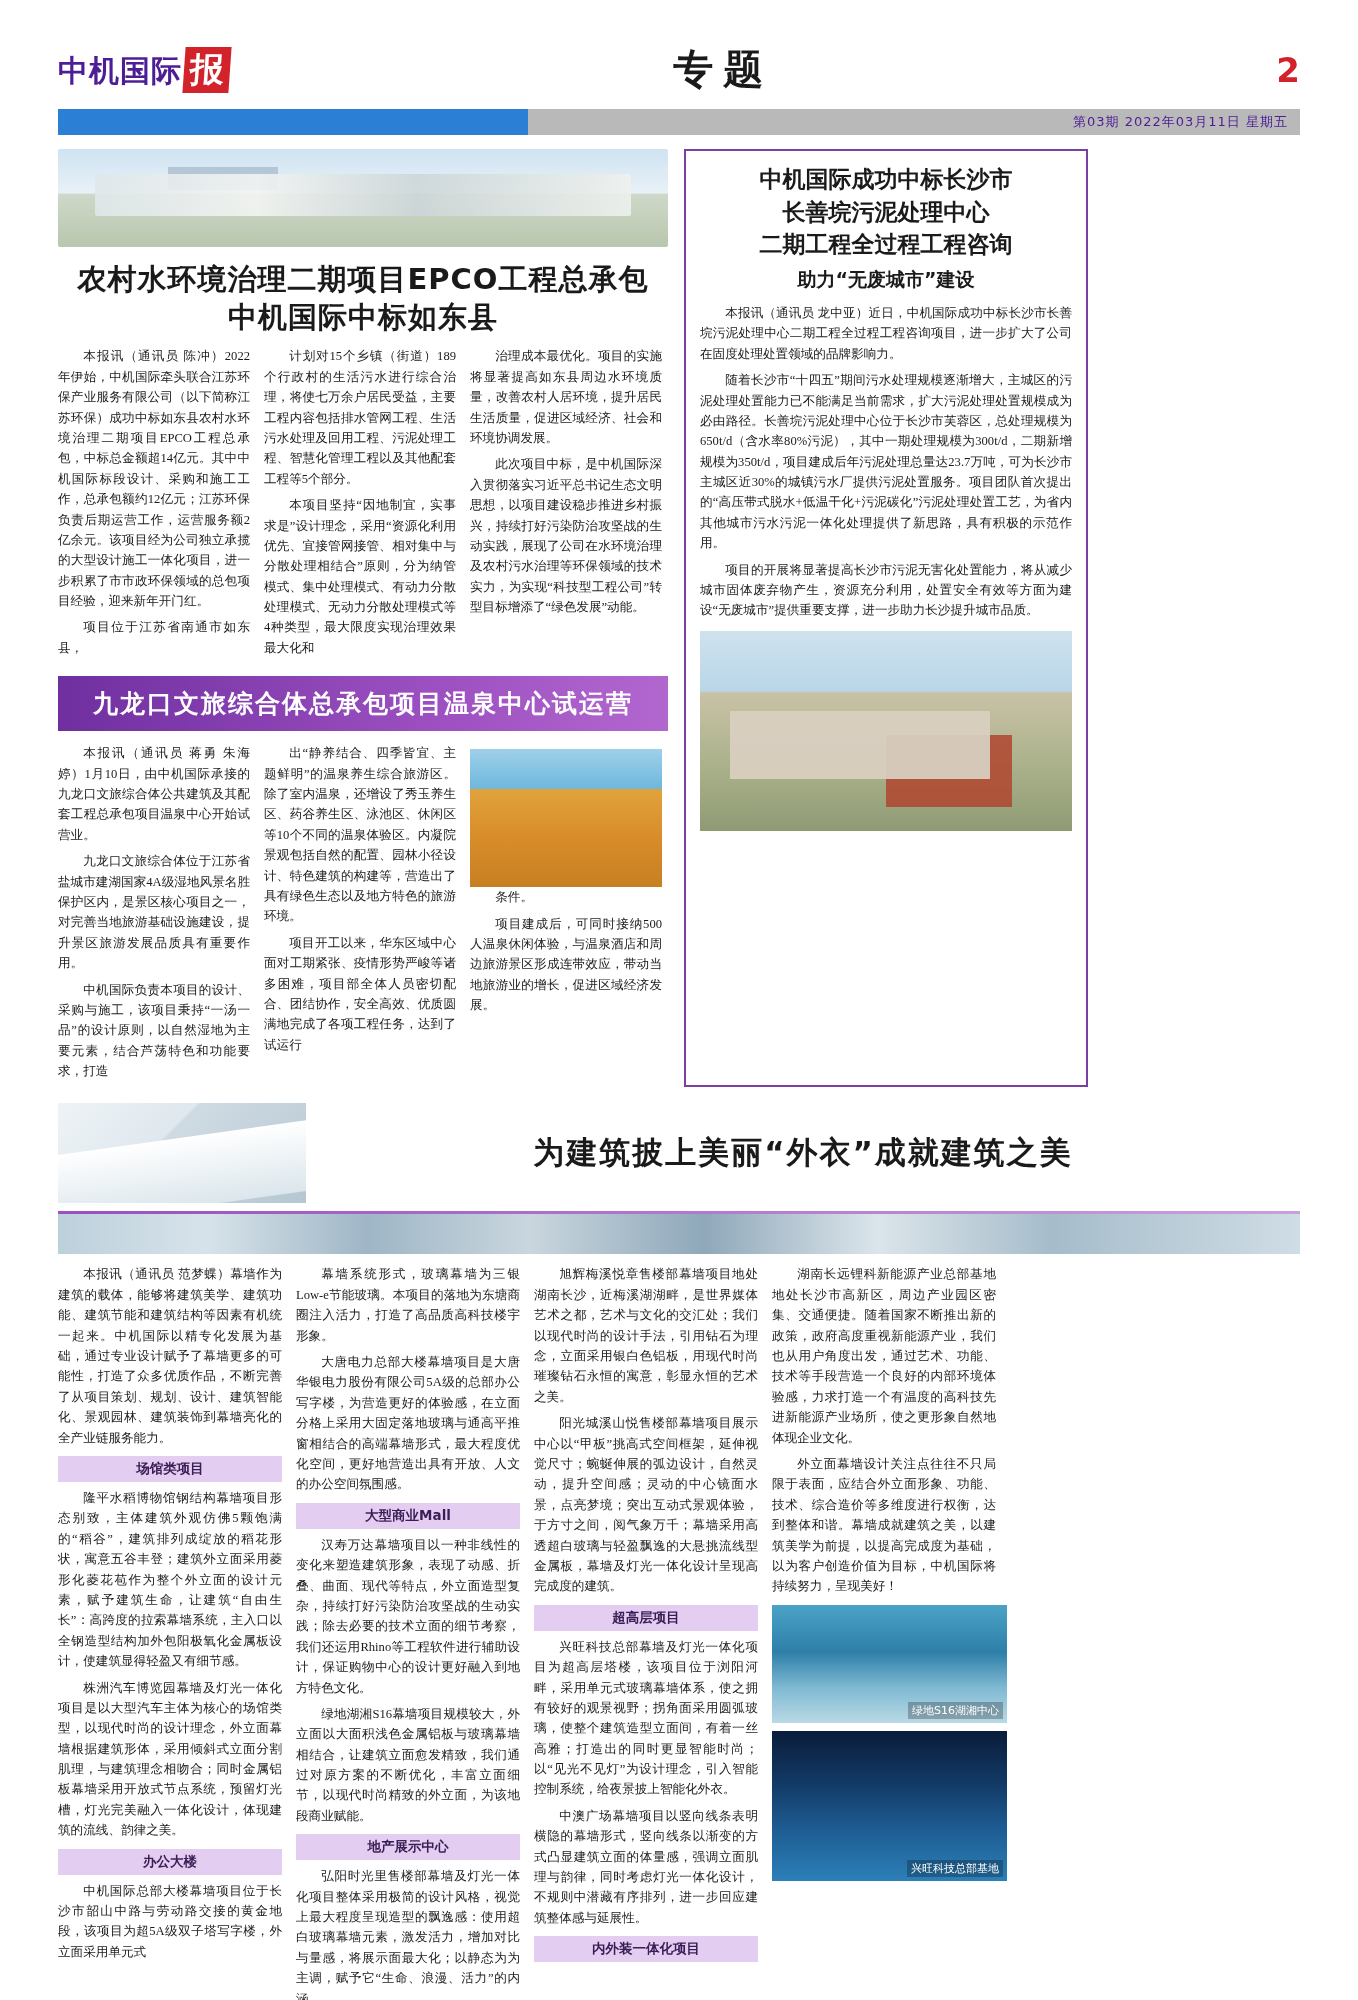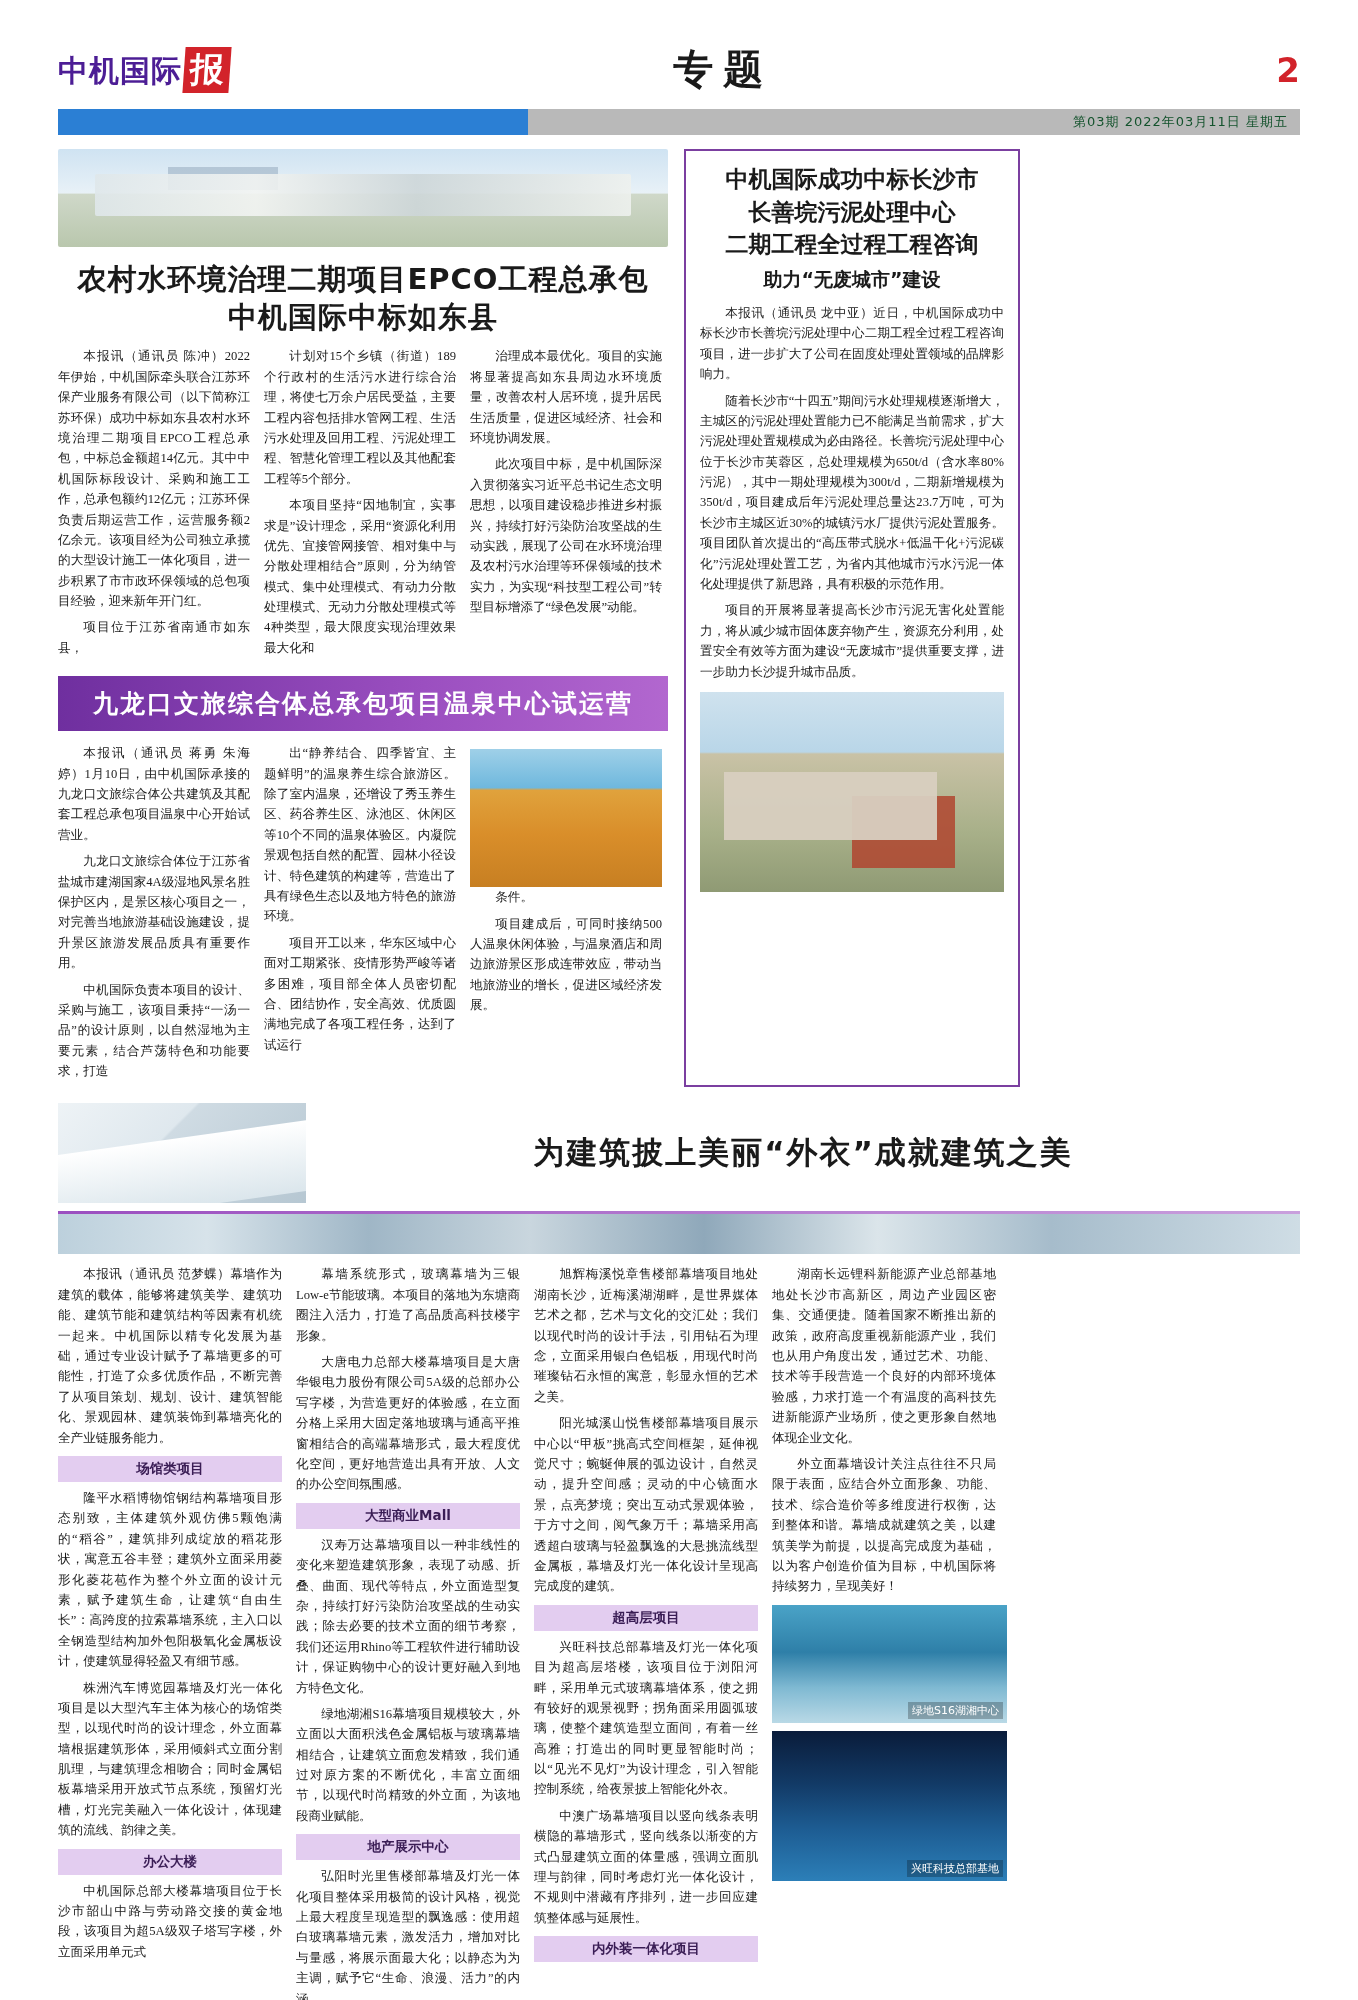--- a/index.html
+++ b/index.html
@@ -16,27 +16,27 @@
   
   .masthead { display:flex; align-items:center; justify-content:space-between; padding-top:42px; }
   .logo { display:flex; align-items:baseline; font-weight:bold; }
   .logo .zh { font-family:"DejaVu Sans", sans-serif; font-size:30px; letter-spacing:1px; color:#4c1d95; font-weight:bold; }
   .logo .bao { background:#d2232a; color:#fff; font-size:34px; padding:0 6px; margin-left:2px; font-family:"DejaVu Sans", sans-serif; font-weight:bold; transform:skewX(-4deg); }
   .sec-title { font-family:"DejaVu Sans", sans-serif; font-size:40px; font-weight:bold; letter-spacing:10px; margin-left:-60px; }
   .pageno { color:#d2232a; font-size:34px; font-weight:bold; font-family:"DejaVu Sans", sans-serif; }
 
   .band { display:flex; margin-top:12px; height:26px; }
   .band .blue { width:470px; background:#2b7fd4; }
-  .band .grey { flex:1; background:#b9b9b9; color:#14532d; font-size:13px; font-family:"DejaVu Sans", sans-serif;
+  .band .grey { flex:1; background:#b9b9b9; color:#4c1d95; font-size:13px; font-family:"DejaVu Sans", sans-serif;
                 display:flex; align-items:center; justify-content:flex-end; padding-right:12px; letter-spacing:1px; }
 
   
   .top-wrap { display:flex; gap:16px; margin-top:14px; }
   .top-left { width:610px; }
-  .top-right { width:336px; border:2px solid #7b3fa0; padding:12px 14px; }
+  .top-right { width:404px; border:2px solid #7b3fa0; padding:12px 14px; }
 
   .photo-strip { height:98px; width:100%; border-radius:2px;
     background:linear-gradient(180deg,#cfe3f2 0%,#e8f1f7 45%,#cfd8c9 46%,#b9c7ad 100%);
     position:relative; overflow:hidden; }
   .photo-strip:after{content:"";position:absolute;left:6%;top:26%;width:88%;height:42%;
     background:linear-gradient(90deg,#dfe7ea,#f2f4f2 30%,#cdd6d8 60%,#eef1ee);border-radius:2px;opacity:.9;}
   .photo-strip:before{content:"";position:absolute;left:18%;top:18%;width:18%;height:24%;background:#9fb4c6;opacity:.65;}
 
   .hl1 { text-align:center; font-family:"DejaVu Sans", sans-serif; font-weight:bold; font-size:29px; line-height:1.3;
          margin:14px 0 10px; letter-spacing:1px; }

